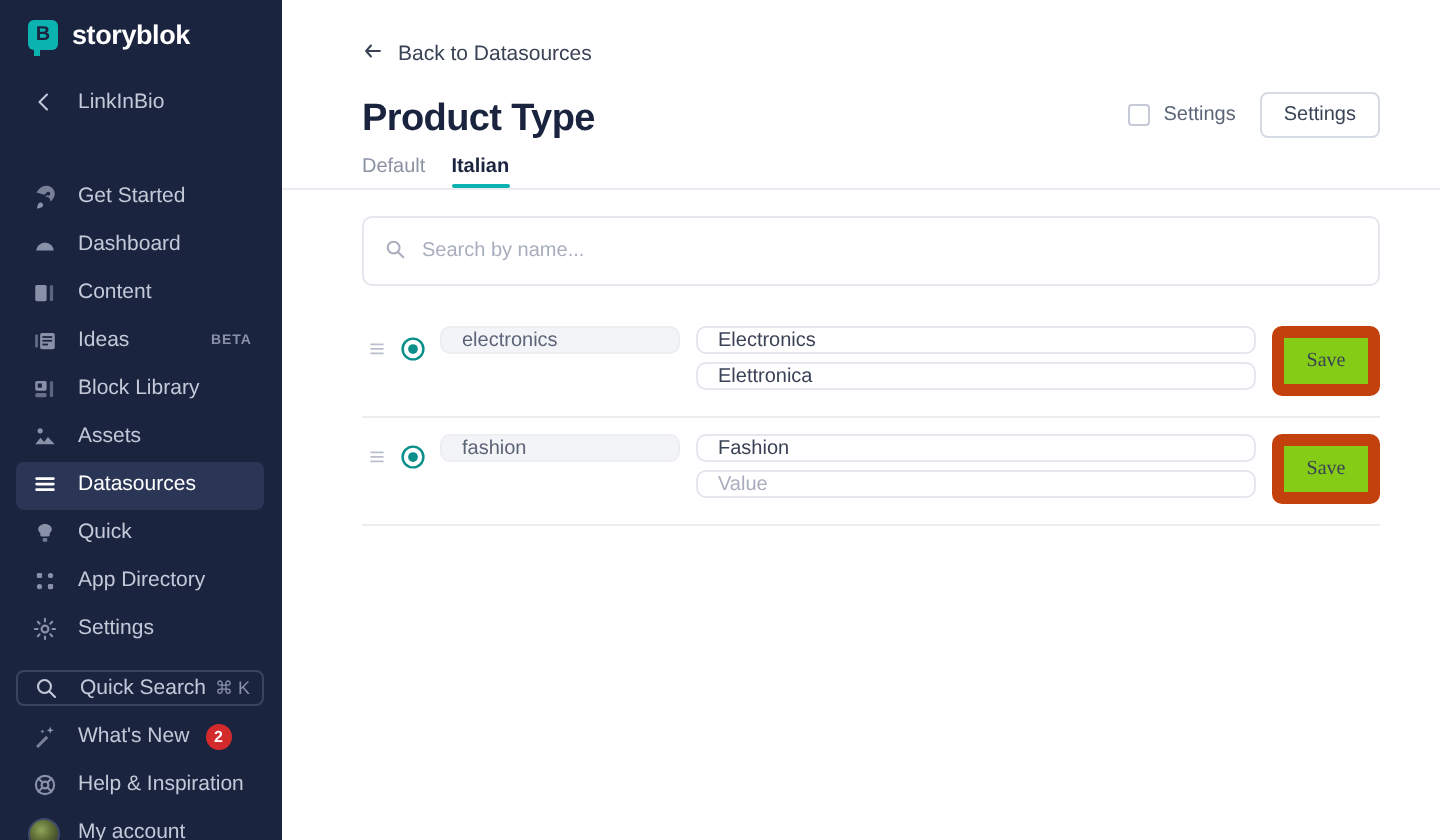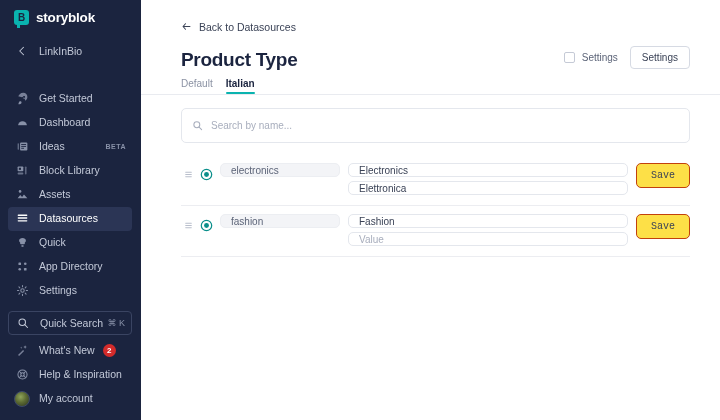--- a/index.html
+++ b/index.html
@@ -173,24 +173,24 @@
     height: 14px; border: 1px solid #e4e7ed; border-radius: 5px;
     background: #fff; display: flex; align-items: center;
     padding: 0 10px; font-size: 10px; color: #3a4256;
   }
   .fld.readonly { background: #f3f4f7; border-color: #eceef2; color: #5c6478; }
   .fld .ph { color: #a8aebd; }
   .col-name { width: 120px; flex: 0 0 120px; margin-left: 3px; }
   .col-vals { flex: 1; margin-left: 8px; display: flex; flex-direction: column; gap: 4px; }
   .col-save { width: 54px; flex: 0 0 54px; margin-left: 8px; padding-top: 0px; }
   .btn-save {
-    width: 100%; border: 1px solid #c2410c; border-radius: 5px;
-    background: #fde047; color: #3a4256; font-size: 10px;
+    width: 100%; border: 6px solid #c2410c; border-radius: 5px;
+    background: #84cc16; color: #3a4256; font-size: 10px;
     padding: 6px 0; cursor: pointer;
-    font-family: Liberation Mono, monospace;
+    font-family: Liberation Serif, serif;
   }
 </style>
 </head>
 <body>
 
 <div class="app">
 
   <aside class="sidebar">
 
     <div class="logo-row">
@@ -227,20 +227,29 @@
       <div class="nav-item">
         <span class="ico">
           <svg width="13" height="13" viewBox="0 0 16 16" fill="none" stroke="#8891a8" stroke-width="1.5" stroke-linecap="round">
             <path d="M2.5 12a5.5 5.5 0 1 1 11 0" fill="#8891a8" stroke="none"></path>
             <path d="M2.5 12h11" stroke="#1b243f" stroke-width="1.2"></path>
           </svg>
         </span>
         <span class="nav-label">Dashboard</span>
       </div>
 
+      <div class="nav-item">
+        <span class="ico">
+          <svg width="13" height="13" viewBox="0 0 16 16" fill="#8891a8">
+            <rect x="2" y="3" width="7" height="10" rx="1"></rect>
+            <rect x="11" y="3" width="2" height="10" rx="1" opacity=".6"></rect>
+          </svg>
+        </span>
+        <span class="nav-label">Content</span>
+      </div>
 
       <div class="nav-item">
         <span class="ico">
           <svg width="13" height="13" viewBox="0 0 16 16" fill="#8891a8">
             <rect x="2" y="4" width="1.6" height="8" rx=".6" opacity=".7"></rect>
             <rect x="5" y="3" width="9" height="10" rx="1.2"></rect>
             <rect x="6.4" y="5" width="6" height="1.1" fill="#1b243f"></rect>
             <rect x="6.4" y="7.3" width="6" height="1.1" fill="#1b243f"></rect>
             <rect x="6.4" y="9.6" width="3.5" height="1.1" fill="#1b243f"></rect>
           </svg>

